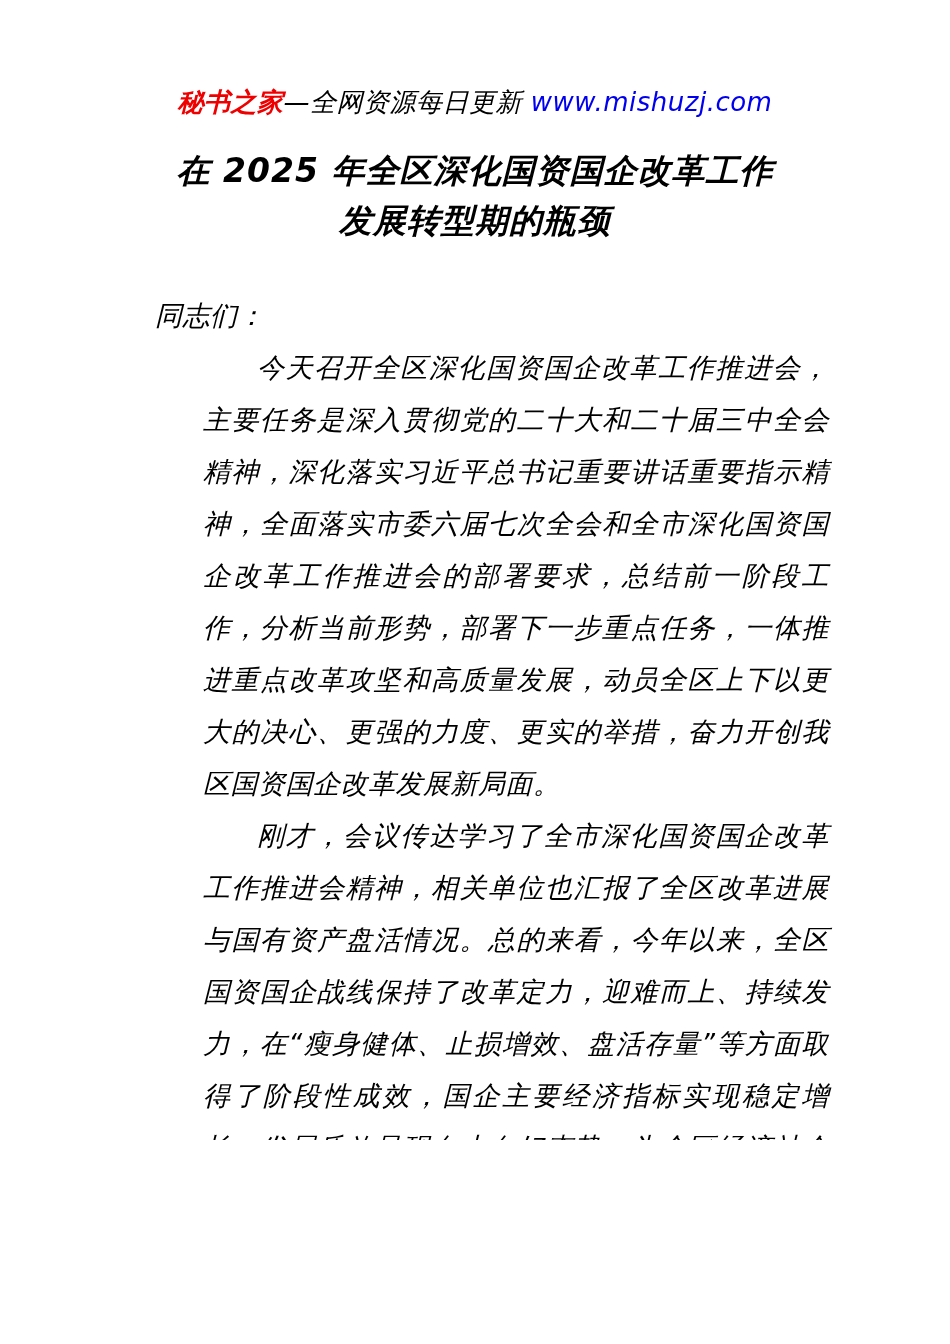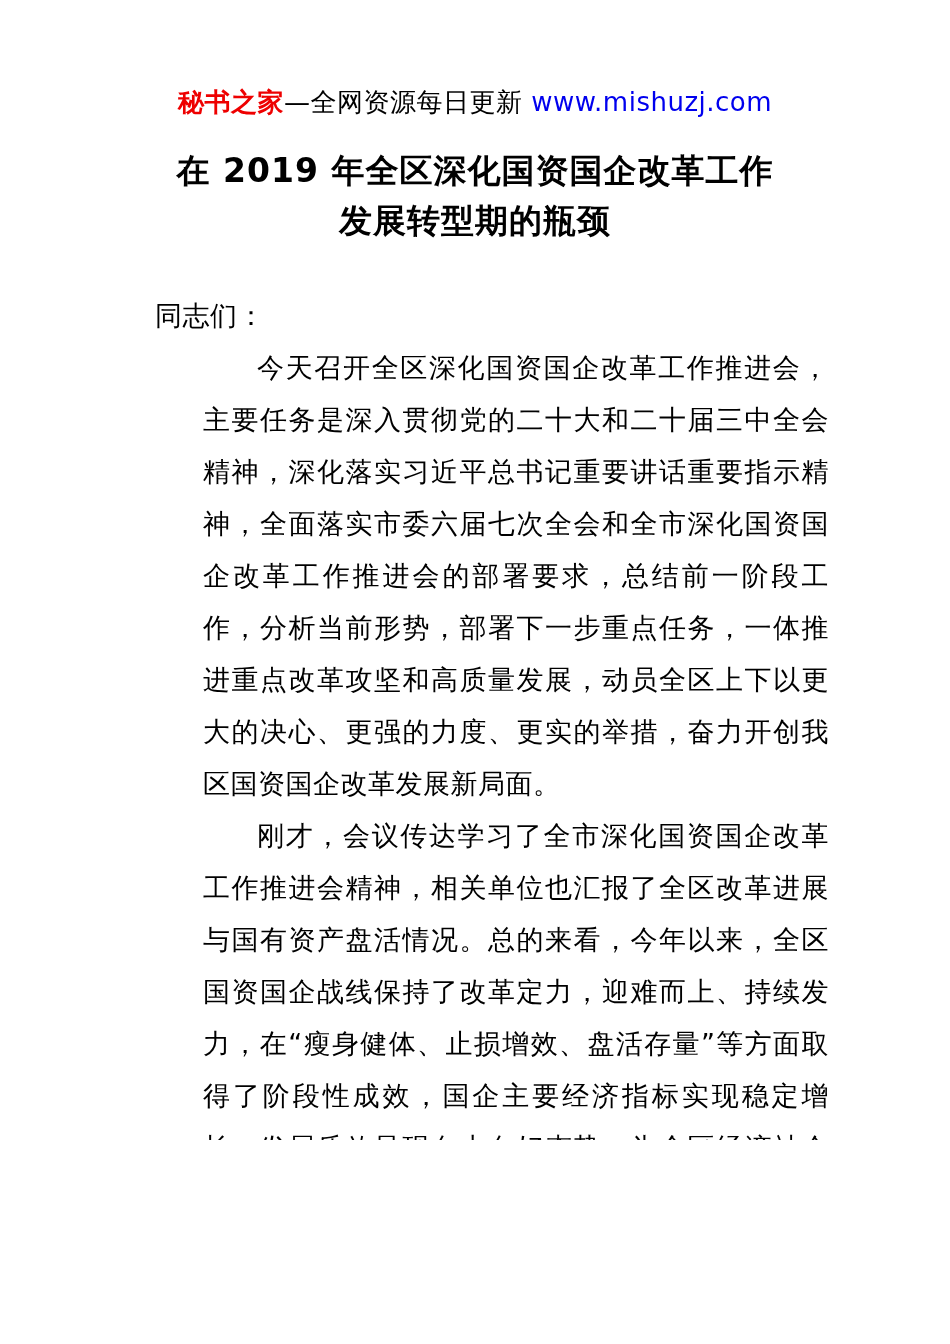--- a/index.html
+++ b/index.html
@@ -12,20 +12,21 @@
     height: 1344px;
     font-family: "DejaVu Sans", sans-serif;
     color: #000000;
   }
   .page {
     position: relative;
     width: 950px;
     height: 1140px;
     background: #ffffff;
     overflow: hidden;
+    font-style: italic;
   }
   .header {
     position: absolute;
     top: 84px;
     left: 0;
     width: 100%;
     text-align: center;
     font-size: 26px;
     line-height: 36px;
     white-space: nowrap;
@@ -65,21 +66,21 @@
   }
 </style>
 </head>
 <body>
 
 <div class="page">
 
   <div class="header"><span class="brand" style="color: rgb(238, 0, 0);">秘书之家</span><span style="color: rgb(0, 0, 0);">—全网资源每日更新 </span><span class="url" style="color: rgb(0, 0, 238);">www.mishuzj.com</span></div>
 
   <div class="title">
-    <div>在 2019 年全区深化国资国企改革工作</div>
+    <div>在 2025 年全区深化国资国企改革工作</div>
     <div>发展转型期的瓶颈</div>
   </div>
 
   <div class="content">
     <p>同志们：</p>
     <p class="indent">今天召开全区深化国资国企改革工作推进会，主要任务是深入贯彻党的二十大和二十届三中全会精神，深化落实习近平总书记重要讲话重要指示精神，全面落实市委六届七次全会和全市深化国资国企改革工作推进会的部署要求，总结前一阶段工作，分析当前形势，部署下一步重点任务，一体推进重点改革攻坚和高质量发展，动员全区上下以更大的决心、更强的力度、更实的举措，奋力开创我区国资国企改革发展新局面。</p>
     <p class="indent">刚才，会议传达学习了全市深化国资国企改革工作推进会精神，相关单位也汇报了全区改革进展与国有资产盘活情况。总的来看，今年以来，全区国资国企战线保持了改革定力，迎难而上、持续发力，在“瘦身健体、止损增效、盘活存量”等方面取得了阶段性成效，国企主要经济指标实现稳定增长，发展质效呈现向上向好态势，为全区经济社会高质量发展作出了积极贡献。但同时，必须清醒地认识到，我区国资国企改革已进入攻坚克难、啃硬骨头的关键阶段。改革深水区的险滩暗礁、发展转型期的瓶颈</p>
   </div>
 
 </div>

